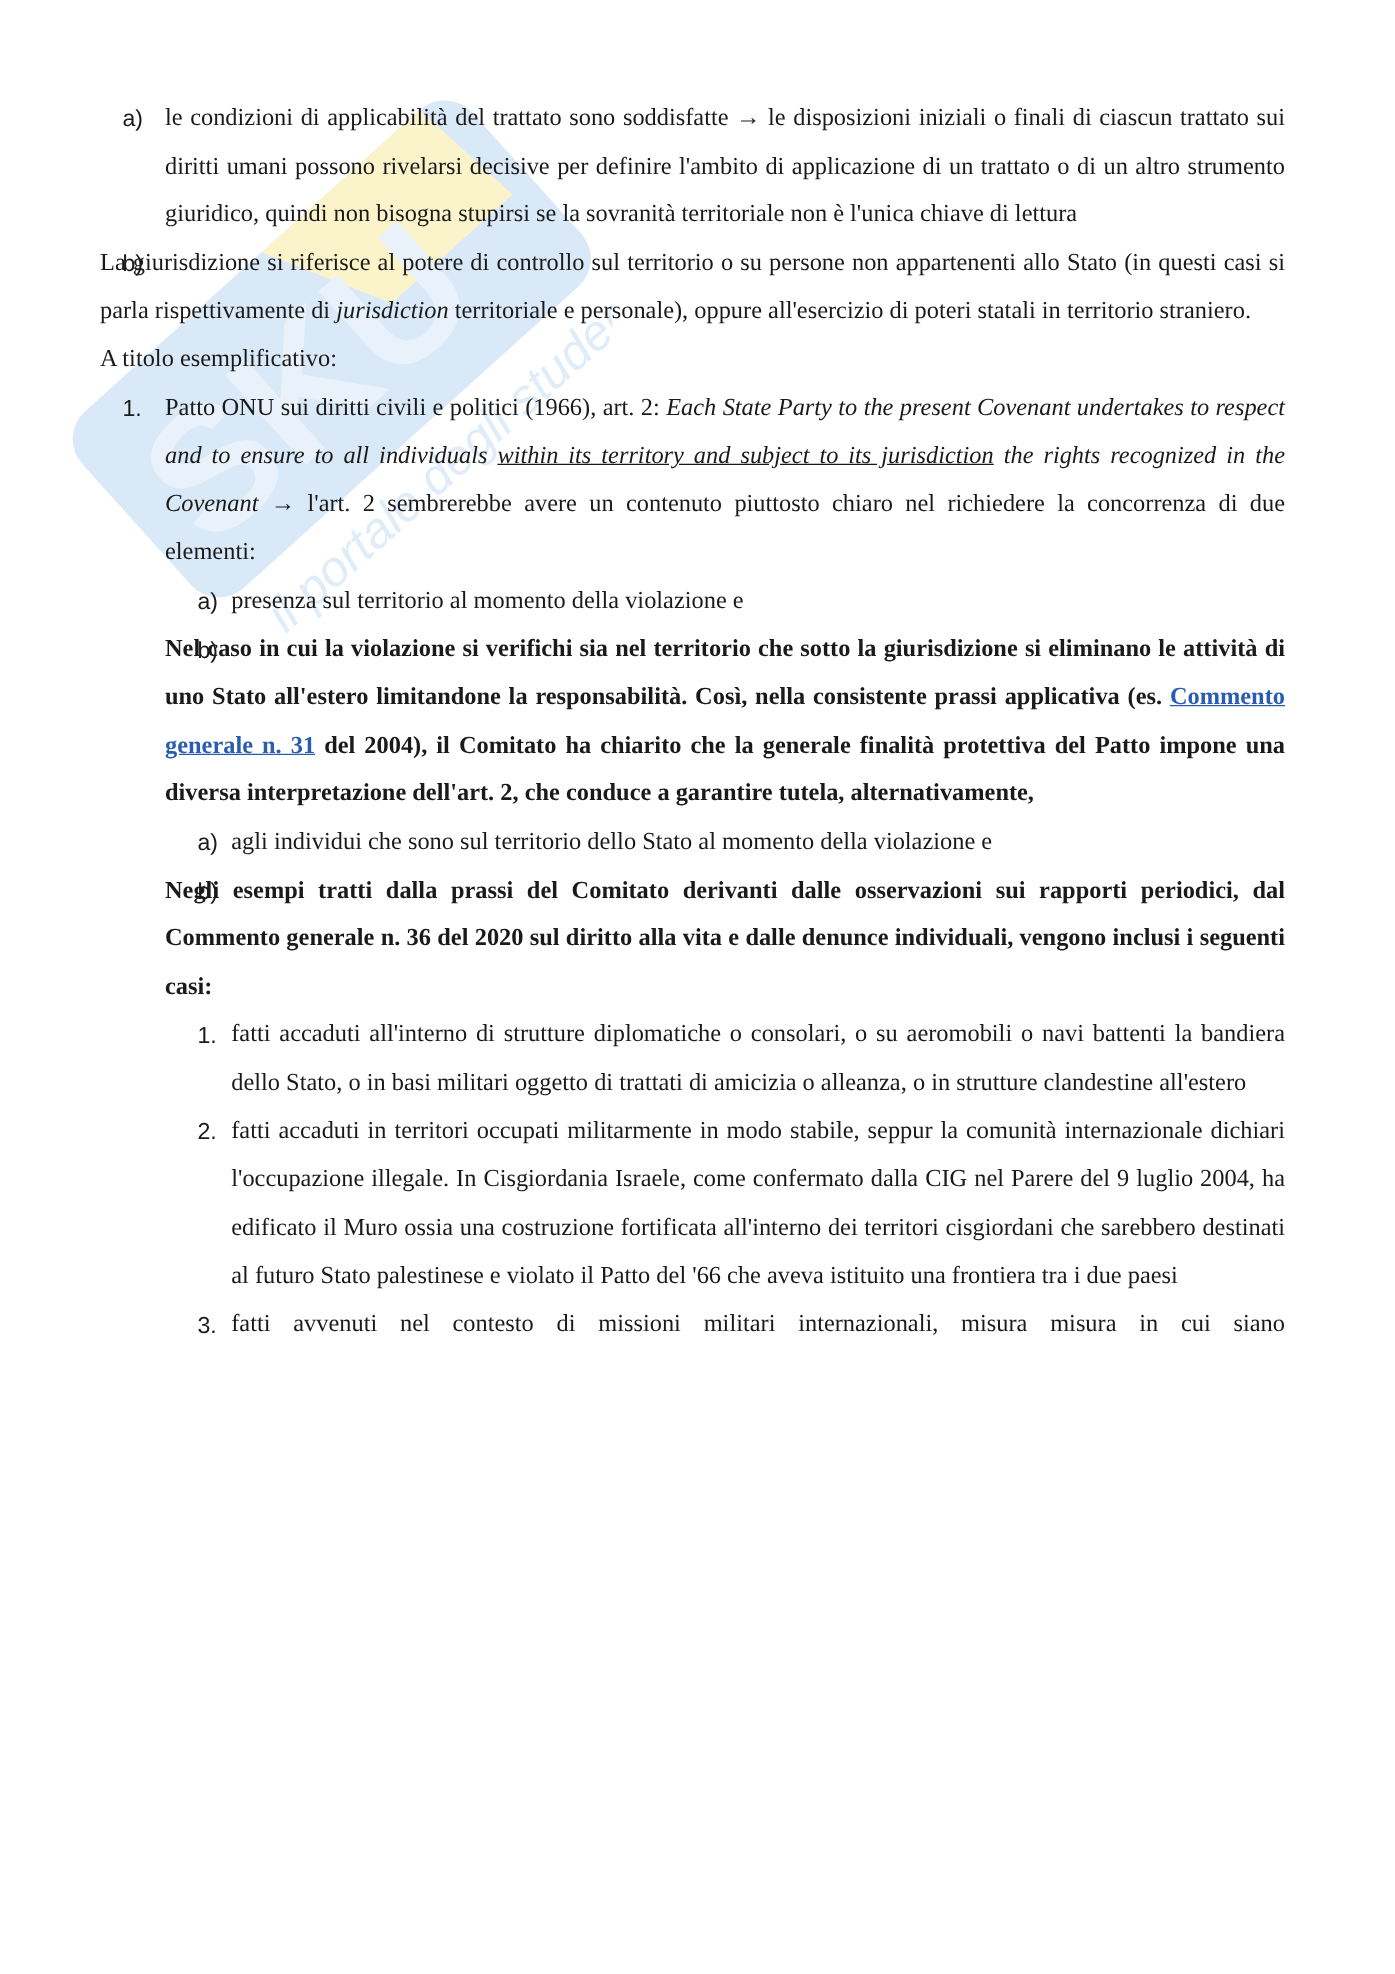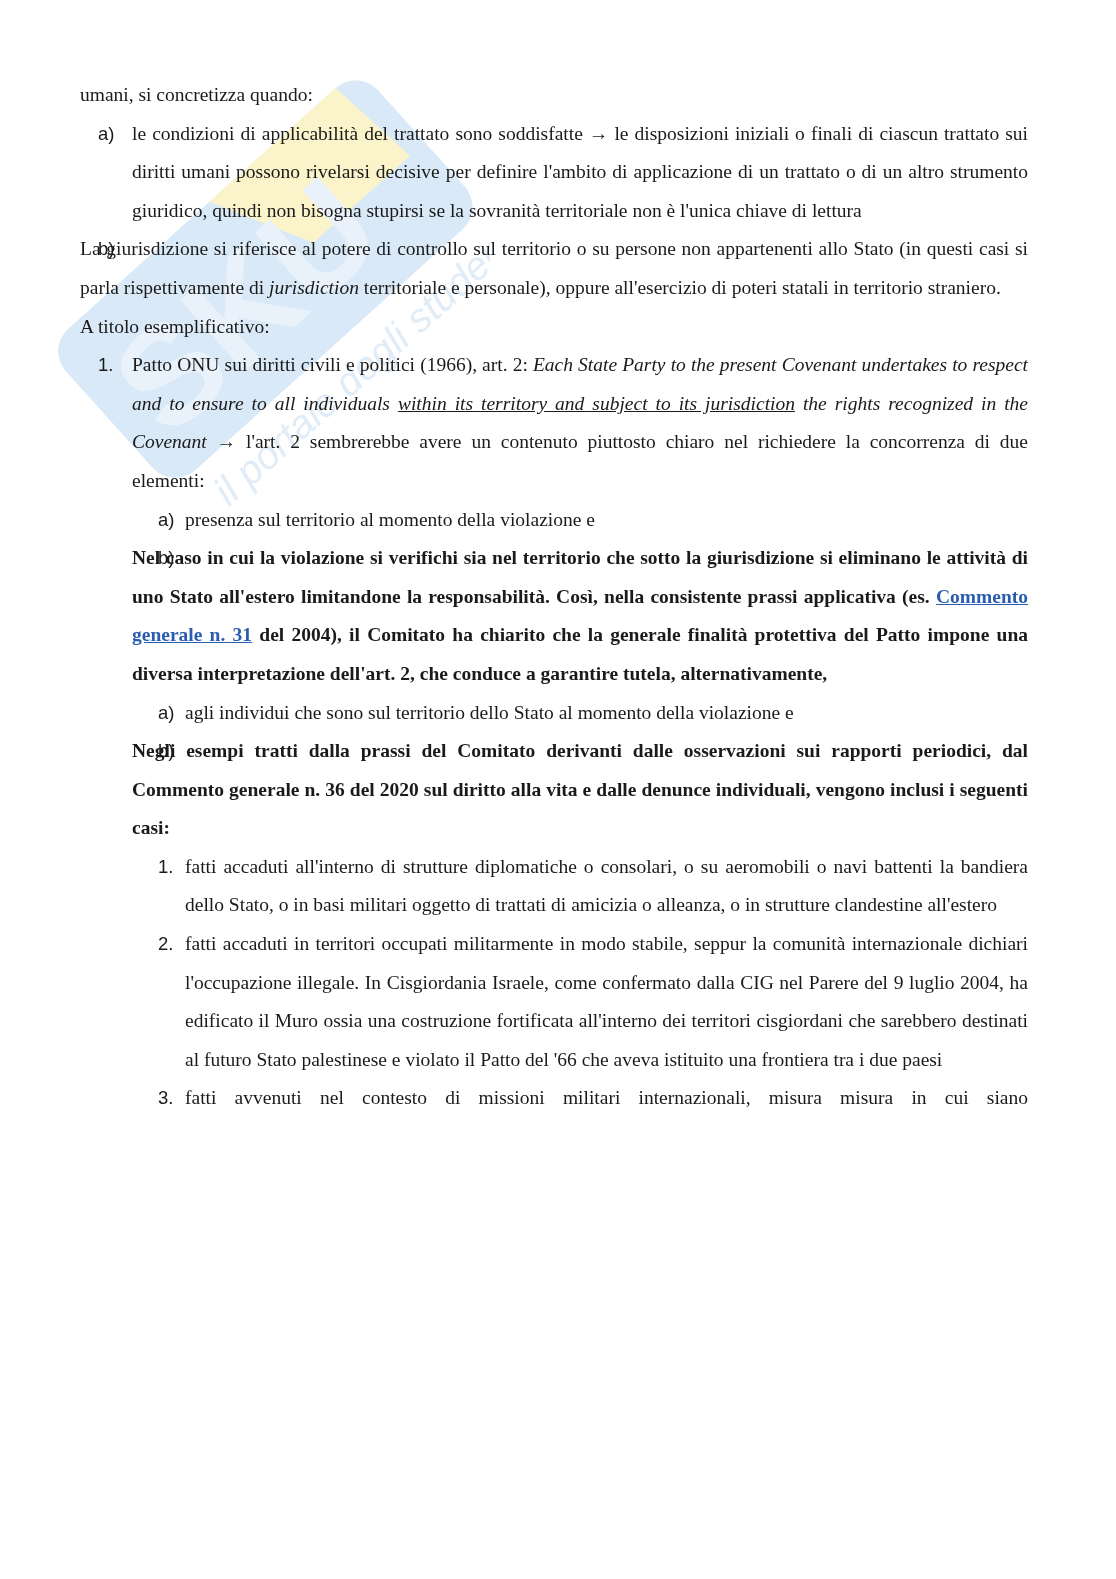--- a/index.html
+++ b/index.html
@@ -26,21 +26,20 @@
 <svg class="watermark" viewBox="0 0 470 470">
   <g transform="rotate(-42 235 235)" opacity="0.85">
     <rect x="30" y="150" width="420" height="190" rx="30" fill="#d3e6f6"></rect>
     <path d="M250 150 L420 150 L430 250 L300 250 Z" fill="#fbf3c2"></path>
     <text x="60" y="300" font-family="Liberation Sans, sans-serif" font-weight="bold" font-size="140" fill="#e6f0fa">SKU</text>
     <text x="60" y="390" font-family="Liberation Sans, sans-serif" font-style="italic" font-size="40" fill="#dbe9f6">il portale degli studenti</text>
   </g>
 </svg>
 
 <div class="page">
-  <p class="p">umani, si concretizza quando:</p>
 
   <div class="li lvl1">
     <span class="marker">a)</span>
     <span>le condizioni di applicabilità del trattato sono soddisfatte → le disposizioni iniziali o finali di ciascun trattato sui diritti umani possono rivelarsi decisive per definire l'ambito di applicazione di un trattato o di un altro strumento giuridico, quindi non bisogna stupirsi se la sovranità territoriale non è l'unica chiave di lettura</span>
   </div>
   <div class="li lvl1">
     <span class="marker">b)</span>
   </div>
 
   <p class="p">

